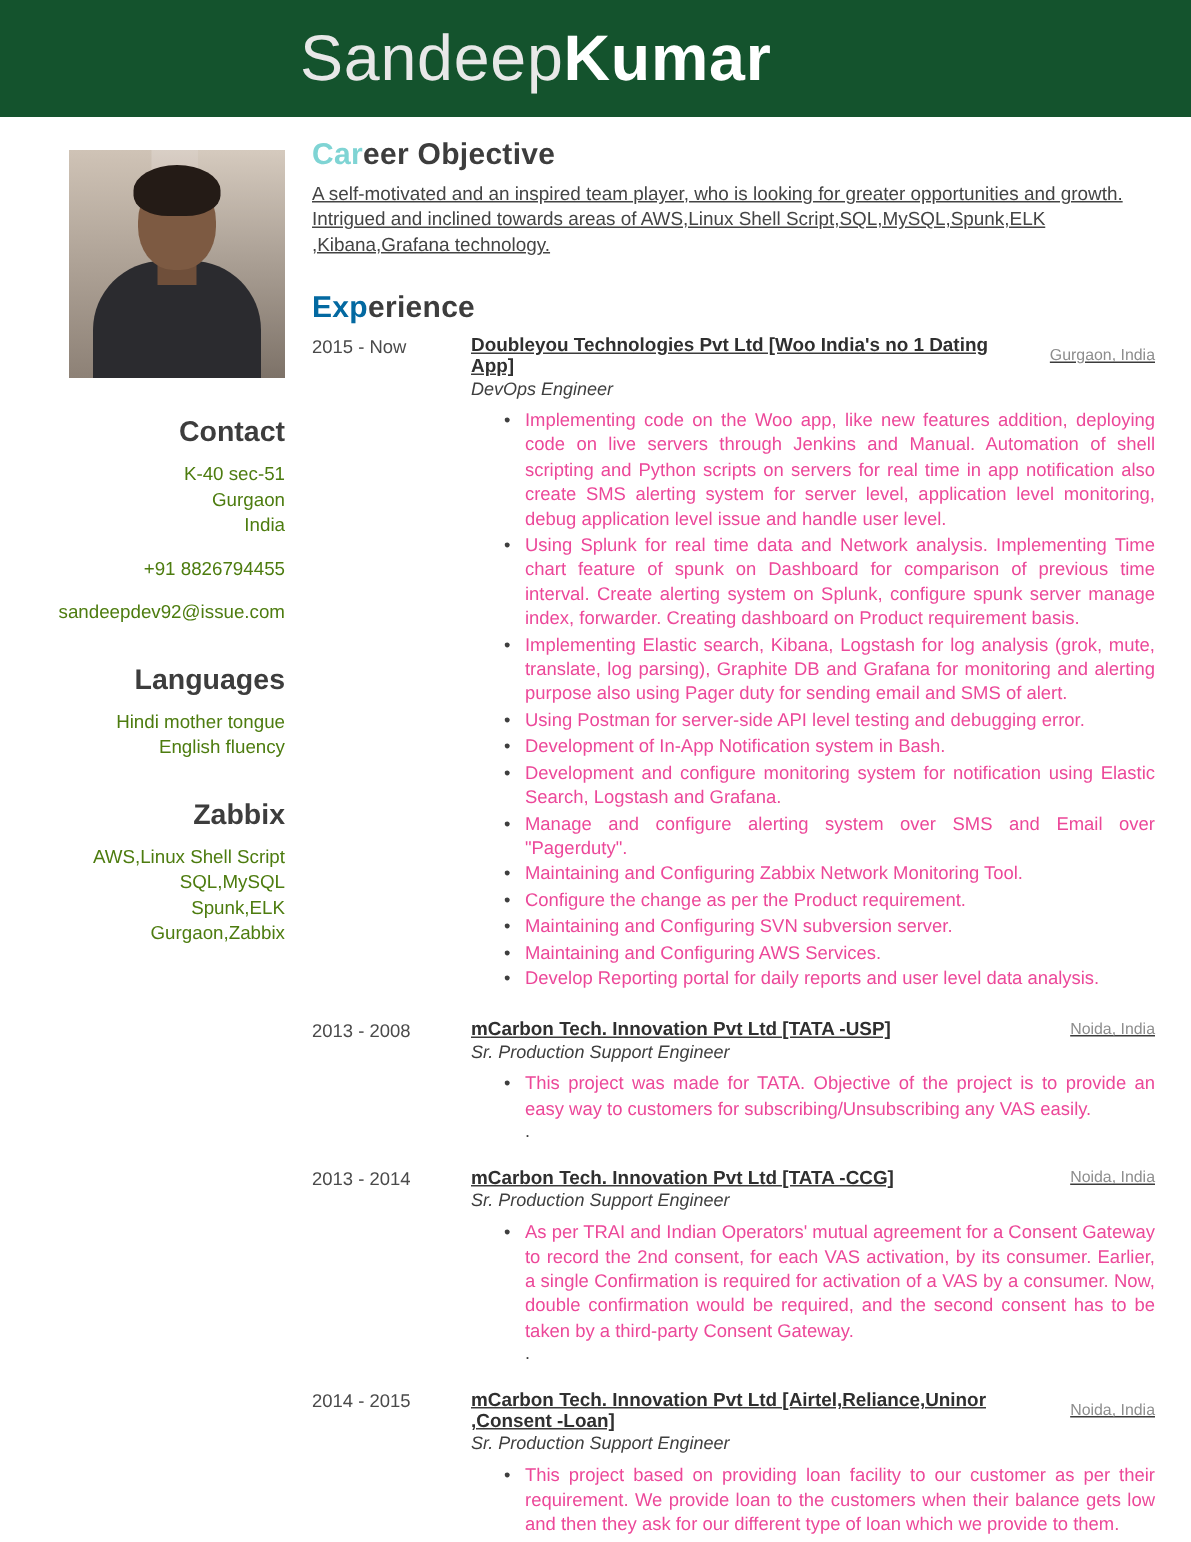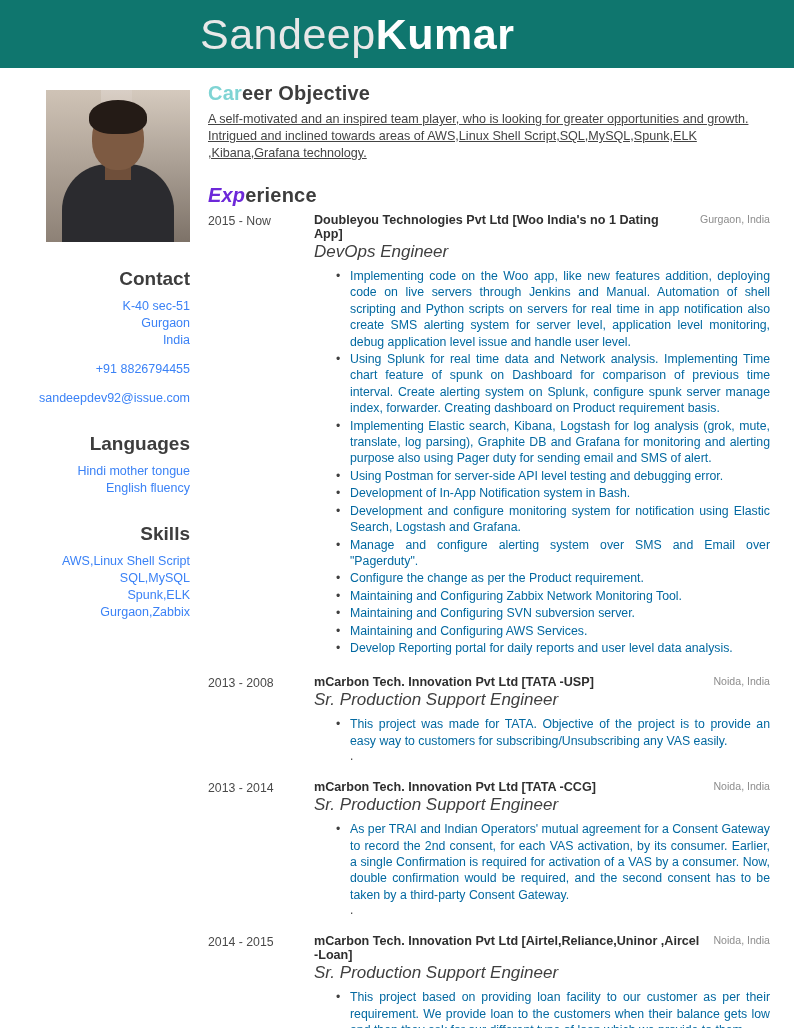--- a/index.html
+++ b/index.html
@@ -8,22 +8,22 @@
     width: 794px;
     height: 1028px;
     background: #ffffff;
     font-family: "Liberation Sans", sans-serif;
     color: #3c3c3c;
     overflow: hidden;
   }
 
   
   .header {
-    height: 68px;
-    background: #0f766e;
+    height: 78px;
+    background: #14532d;
     display: flex;
     align-items: center;
     padding-left: 200px;
   }
   .header-name {
     font-size: 43px;
     line-height: 1;
     color: #ffffff;
     letter-spacing: 0.5px;
     white-space: nowrap;
@@ -75,85 +75,85 @@
 
   .side-h {
     font-size: 19px;
     font-weight: 700;
     color: #3d3d3d;
     margin: 26px 0 8px 0;
   }
   .side-line {
     font-size: 12.5px;
     line-height: 17px;
-    color: #3b82f6;
+    color: #4d7c0f;
   }
   .side-gap { height: 12px; }
 
   
   .main {
     flex: 1 1 auto;
     padding: 14px 24px 0 8px;
   }
   .sec-title {
     font-size: 20px;
     font-weight: 700;
     margin: 0 0 6px 0;
     letter-spacing: 0.2px;
   }
   .sec-title .tint-blue { color: #7fd4d4; }
-  .sec-title .tint-pink { color: #6d28d9; font-style: italic; }
+  .sec-title .tint-pink { color: #0369a1; }
   .sec-title .rest { color: #3d3d3d; }
 
   .objective {
     font-size: 12.6px;
     line-height: 17px;
     color: #444;
     margin: 0 0 22px 0;
     text-decoration: underline;
   }
 
   .exp-block { margin-bottom: 18px; }
   .exp-row { display: flex; }
   .exp-date {
     width: 96px;
     flex: 0 0 96px;
     font-size: 12.3px;
     color: #4a4a4a;
     padding-top: 1px;
   }
   .exp-body { flex: 1 1 auto; padding-left: 10px; }
-  .exp-head { display: flex; justify-content: space-between; align-items: flex-start; }
+  .exp-head { display: flex; justify-content: space-between; align-items: center; text-decoration: underline; }
   .exp-company {
     font-size: 12.6px;
     font-weight: 700;
     color: #2f2f2f;
   }
   .exp-loc {
     font-size: 10.6px;
     color: #8d8d8d;
     white-space: nowrap;
     padding-left: 10px;
   }
   .exp-role {
-    font-size: 17px;
+    font-size: 12px;
     font-style: italic;
     color: #3f3f3f;
     margin-top: 1px;
     margin-bottom: 6px;
   }
   ul.bullets {
     margin: 0 0 0 0;
     padding: 0 0 0 36px;
     list-style: none;
   }
   ul.bullets li {
     font-size: 12.3px;
     line-height: 16.4px;
-    color: #0369a1;
+    color: #ec4899;
     margin-bottom: 1px;
     position: relative;
     text-align: justify;
   }
   ul.bullets li:before {
     content: "•";
     position: absolute;
     left: -14px;
     top: 0;
     color: #3f3f3f;
@@ -193,21 +193,21 @@
     <div class="side-line">India</div>
     <div class="side-gap"></div>
     <div class="side-line">+91 8826794455</div>
     <div class="side-gap"></div>
     <div class="side-line">sandeepdev92@issue.com</div>
 
     <div class="side-h">Languages</div>
     <div class="side-line">Hindi mother tongue</div>
     <div class="side-line">English fluency</div>
 
-    <div class="side-h">Skills</div>
+    <div class="side-h">Zabbix</div>
     <div class="side-line">AWS,Linux Shell Script</div>
     <div class="side-line">SQL,MySQL</div>
     <div class="side-line">Spunk,ELK</div>
     <div class="side-line">Gurgaon,Zabbix</div>
   </aside>
 
   <main class="main">
 
     <h2 class="sec-title">
       <span class="tint-blue">Car</span><span class="rest">eer Objective</span>
@@ -229,22 +229,22 @@
               </div>
               <div class="exp-role">DevOps Engineer</div>
               <ul class="bullets">
                 <li>Implementing code on the Woo app, like new features addition, deploying code on live servers through Jenkins and Manual.  Automation of shell scripting and Python scripts on servers for real time in app notification also create SMS alerting system for server level, application level monitoring, debug application level issue and handle user level.</li>
                 <li>Using Splunk for real time data and Network analysis.  Implementing Time chart feature of spunk on Dashboard for comparison of previous time interval.  Create alerting system on Splunk, configure spunk server manage index, forwarder. Creating dashboard on Product requirement basis.</li>
                 <li>Implementing Elastic search, Kibana, Logstash for log analysis (grok, mute, translate, log parsing), Graphite DB and Grafana for monitoring and alerting purpose also using Pager duty for sending email and SMS of alert.</li>
                 <li>Using Postman for server-side API level testing and debugging error.</li>
                 <li>Development of In-App Notification system in Bash.</li>
                 <li>Development and configure monitoring system for notification using Elastic Search, Logstash and Grafana.</li>
                 <li>Manage and configure alerting system over SMS and Email over "Pagerduty".</li>
+                <li>Maintaining and Configuring Zabbix Network Monitoring Tool.</li>
                 <li>Configure the change as per the Product requirement.</li>
-                <li>Maintaining and Configuring Zabbix Network Monitoring Tool.</li>
                 <li>Maintaining and Configuring SVN subversion server.</li>
                 <li>Maintaining and Configuring AWS Services.</li>
                 <li>Develop Reporting portal for daily reports and user level data analysis.</li>
               </ul>
             </div>
           </div>
         </div>
         <div class="exp-block">
           <div class="exp-row">
             <div class="exp-date">2013 - 2008</div>
@@ -275,21 +275,21 @@
               </ul>
               <div class="tail-dot">.</div>
             </div>
           </div>
         </div>
         <div class="exp-block">
           <div class="exp-row">
             <div class="exp-date">2014 - 2015</div>
             <div class="exp-body">
               <div class="exp-head">
-                <div class="exp-company">mCarbon Tech.  Innovation Pvt Ltd [Airtel,Reliance,Uninor ,Aircel -Loan]</div>
+                <div class="exp-company">mCarbon Tech.  Innovation Pvt Ltd [Airtel,Reliance,Uninor ,Consent -Loan]</div>
                 <div class="exp-loc">Noida, India</div>
               </div>
               <div class="exp-role">Sr. Production Support Engineer</div>
               <ul class="bullets">
                 <li>This project based on providing loan facility to our customer as per their requirement. We provide loan to the customers when their balance gets low and then they ask for our different type of loan which we provide to them.</li>
               </ul>
             </div>
           </div>
         </div>
       </div>

